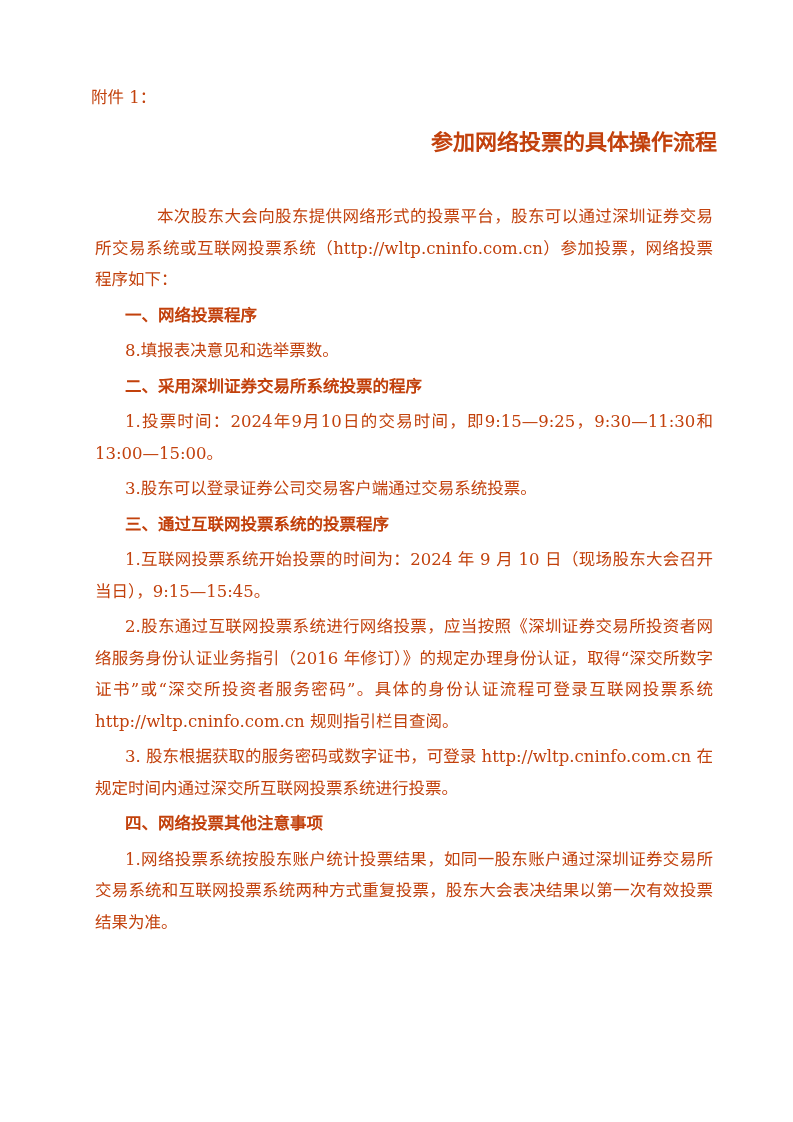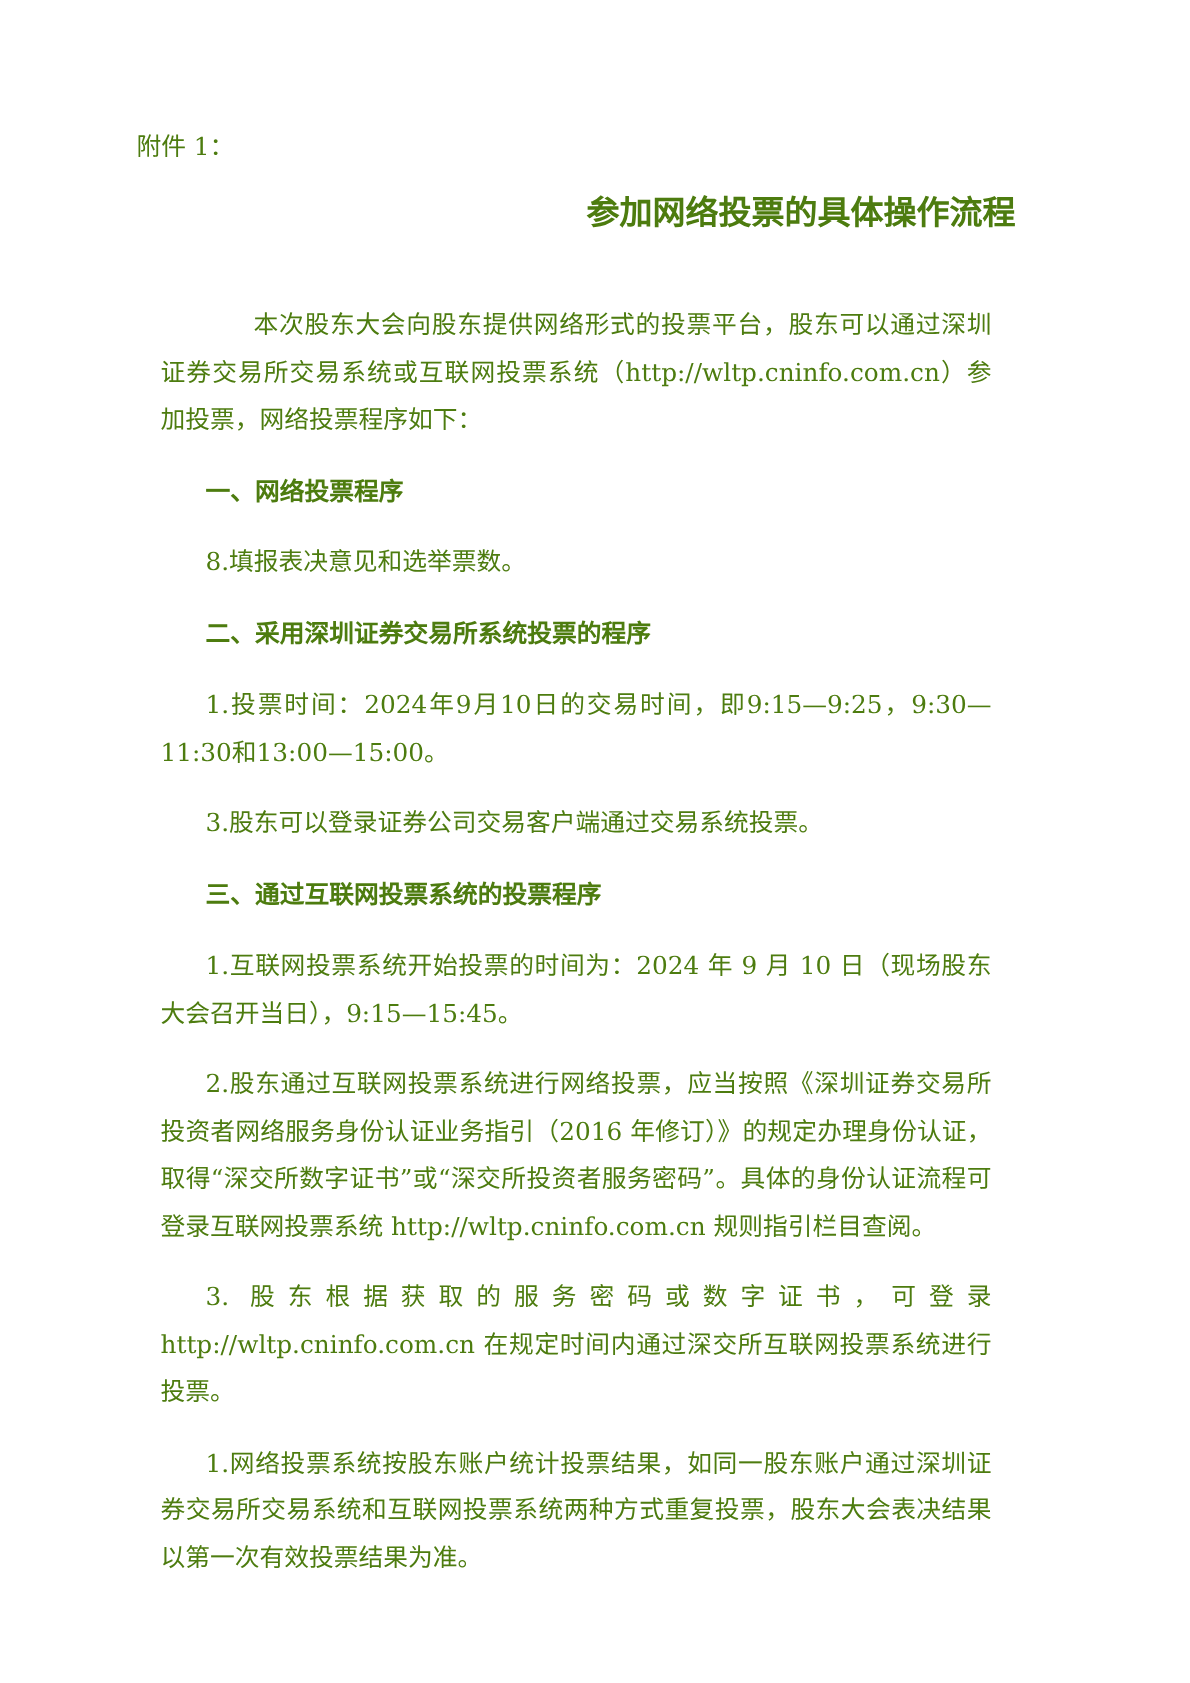--- a/index.html
+++ b/index.html
@@ -7,43 +7,43 @@
     padding: 0;
     background: #ffffff;
   }
   .page {
     position: relative;
     width: 793px;
     height: 1122px;
     margin: 0 auto;
     background: #ffffff;
     box-sizing: border-box;
-    padding: 86px 116px 0 91px;
-    color: #4d7c0f;
+    padding: 86px 76px 0 91px;
+    color: #c2410c;
     font-family: "DejaVu Serif", "Liberation Serif", serif;
     overflow: hidden;
   }
   .attachment-label {
     font-size: 16.5px;
     line-height: 24px;
     margin: 0;
   }
   .doc-title {
     margin: 16px 0 0 0;
     font-family: "DejaVu Sans", "Liberation Sans", sans-serif;
     font-weight: bold;
     font-size: 22px;
     line-height: 34px;
     text-align: right;
   }
   .content {
     margin-top: 41px;
   }
   .content p {
-    margin: 16px;
+    margin: 4px;
     font-size: 16.5px;
     line-height: 31.5px;
     text-align: justify;
     text-indent: 30px;
     word-break: break-word;
   }
   .content p.first-para {
     text-indent: 62px;
   }
   .content p.heading {
@@ -77,17 +77,18 @@
     <p>3.股东可以登录证券公司交易客户端通过交易系统投票。</p>
 
     <p class="heading">三、通过互联网投票系统的投票程序</p>
 
     <p>1.互联网投票系统开始投票的时间为：2024 年 9 月 10 日（现场股东大会召开当日），9:15—15:45。</p>
 
     <p>2.股东通过互联网投票系统进行网络投票，应当按照《深圳证券交易所投资者网络服务身份认证业务指引（2016 年修订）》的规定办理身份认证，取得“深交所数字证书”或“深交所投资者服务密码”。具体的身份认证流程可登录互联网投票系统 http://wltp.cninfo.com.cn 规则指引栏目查阅。</p>
 
     <p>3. 股东根据获取的服务密码或数字证书，可登录 http://wltp.cninfo.com.cn  在规定时间内通过深交所互联网投票系统进行投票。</p>
 
+    <p class="heading">四、网络投票其他注意事项</p>
 
     <p>1.网络投票系统按股东账户统计投票结果，如同一股东账户通过深圳证券交易所交易系统和互联网投票系统两种方式重复投票，股东大会表决结果以第一次有效投票结果为准。</p>
 
   </div>
 </div>
 
 </body></html>

